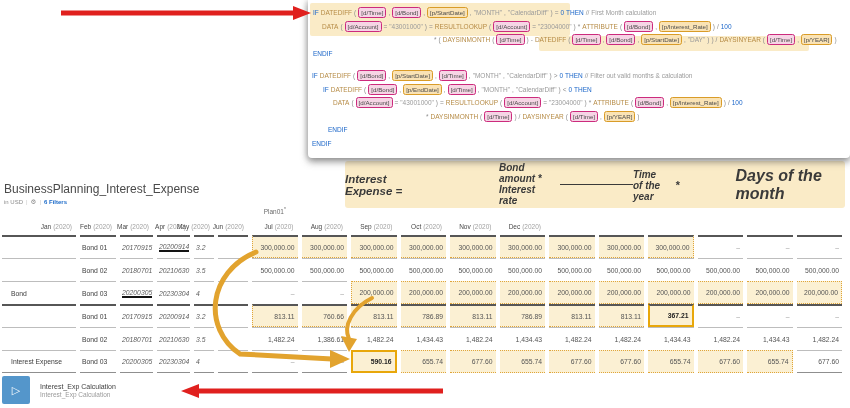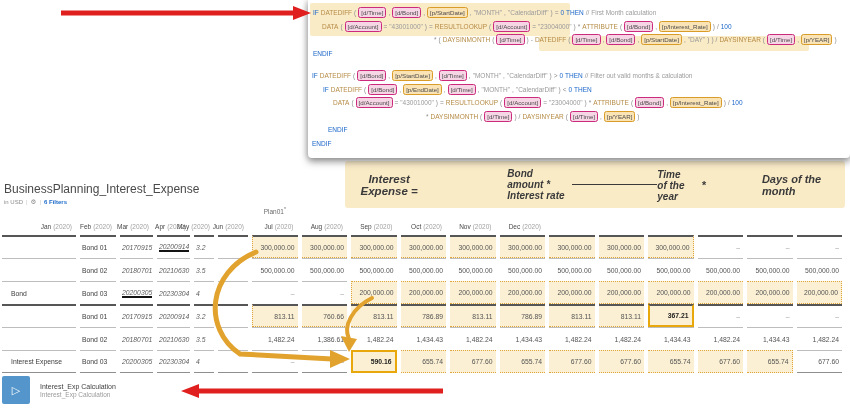--- a/index.html
+++ b/index.html
@@ -35,27 +35,27 @@
   .tok-cd{background:var(--chip-pink-bg);border:1px solid var(--chip-pink-bd);}
   .tok-cp{background:var(--chip-yel-bg);border:1px solid var(--chip-yel-bd);}
   
   .arrow-svg{position:absolute;z-index:8;}
   
   .formula-box{
     position:absolute;left:345px;top:161px;width:500px;height:47px;background:var(--cream);
     border-radius:3px;z-index:5;display:flex;align-items:center;justify-content:center;
     color:#3a3a3a;font-style:italic;font-weight:bold;
   }
-  .formula-lhs{font-size:11.5px;margin-right:22px;text-align:center;}
+  .formula-lhs{font-size:11.5px;margin-right:22px;}
   .fraction{display:inline-flex;flex-direction:row;align-items:center;font-size:10px;margin-left:46px;}
   .fraction .num{padding:0 6px 1px 6px;}
   .fraction .bar{height:0;border-top:1.6px solid #3a3a3a;width:100%;}
   .fraction .den{padding-top:1px;}
   .formula-op{font-size:11px;margin:0 10px;}
-  .formula-rhs{font-size:11px;margin-left:46px;}
+  .formula-rhs{font-size:16px;margin-left:46px;}
   
   .tbl-title{position:absolute;left:4px;top:168px;z-index:2;}
   .tbl-title .t1{font-size:12px;color:#4a4a4a;margin-top:14px;}
   .tbl-title .t2{display:flex;align-items:center;font-size:6px;color:#8a8a8a;margin-top:2px;}
   .tbl-title .sep{margin:0 3px;color:#c9c9c9;}
   .tbl-title .gear{font-size:6.5px;color:#8a8a8a;}
   .tbl-title .filters{color:var(--link-blue);font-weight:bold;}
   
   .tbl{position:absolute;left:0;top:197px;width:850px;z-index:1;}
   .tbl-row,.mh-row,.plan-row{

